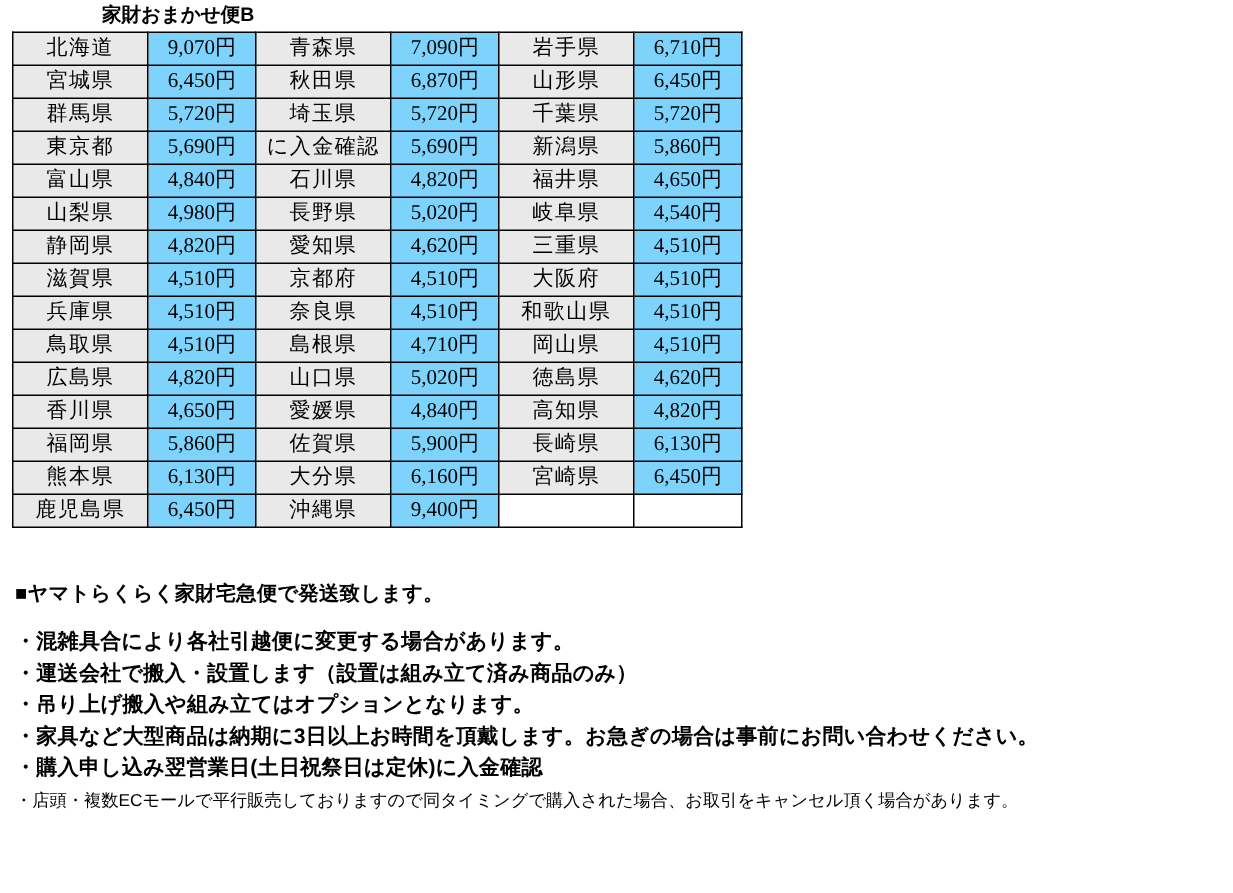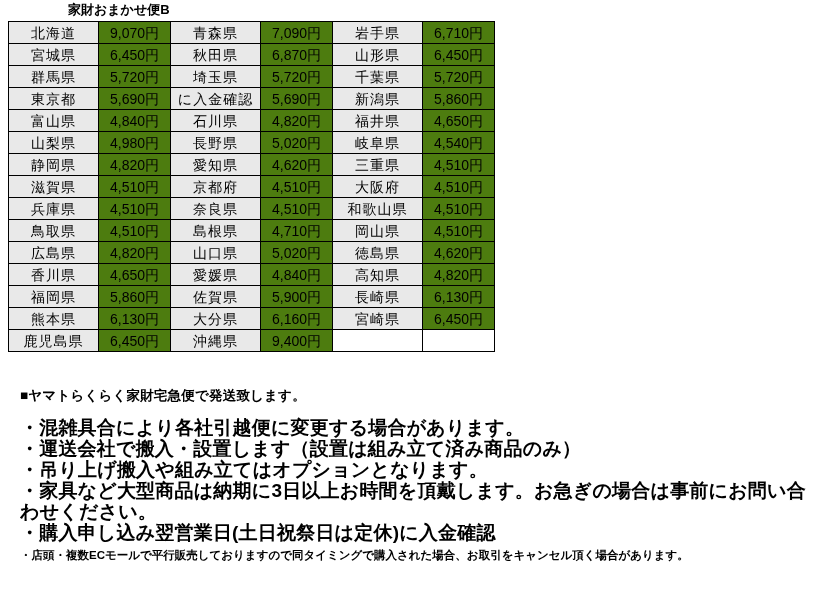--- a/index.html
+++ b/index.html
@@ -22,69 +22,70 @@
     padding: 2px 0 2px 68px;
     line-height: 15px;
     letter-spacing: 0px;
   }
   table.fee {
     border-collapse: collapse;
     margin-left: 8px;
     margin-top: 2px;
     table-layout: fixed;
     width: 408px;
+    font-family: Liberation Serif, serif;
   }
   table.fee td {
     border: 1px solid #000000;
     height: 22px;
     font-size: 14px;
     line-height: 20px;
     padding: 0 6px;
     vertical-align: middle;
     box-sizing: border-box;
   }
   td.pref {
     background: #e9e9e9;
     text-align: center;
     width: 90px;
     letter-spacing: 1px;
   }
   td.price {
-    background: #4d7c0f;
+    background: #7dd3fc;
     text-align: center;
     width: 72px;
     letter-spacing: 0px;
   }
   td.blank {
     background: #ffffff;
     border: 1px solid #000000;
   }
   td.blank.empty-right {
     border-left: 1px solid #000000;
   }
   .notes {
     margin-top: 34px;
-    margin-left: 20px;
+    margin-left: 10px;
   }
   .note-head {
     font-size: 13.5px;
     font-weight: bold;
     line-height: 19px;
     margin-bottom: 12px;
     letter-spacing: 0.2px;
   }
   .note-line {
-    font-size: 19px;
+    font-size: 14px;
     font-weight: bold;
     line-height: 21px;
     letter-spacing: 0.2px;
   }
   .note-small {
     font-size: 11.5px;
-    font-weight: bold;
+    font-weight: normal;
     line-height: 19px;
     margin-top: 3px;
     letter-spacing: 0px;
   }
 </style>
 </head>
 <body>
 
 <div class="title">家財おまかせ便B</div>
 

